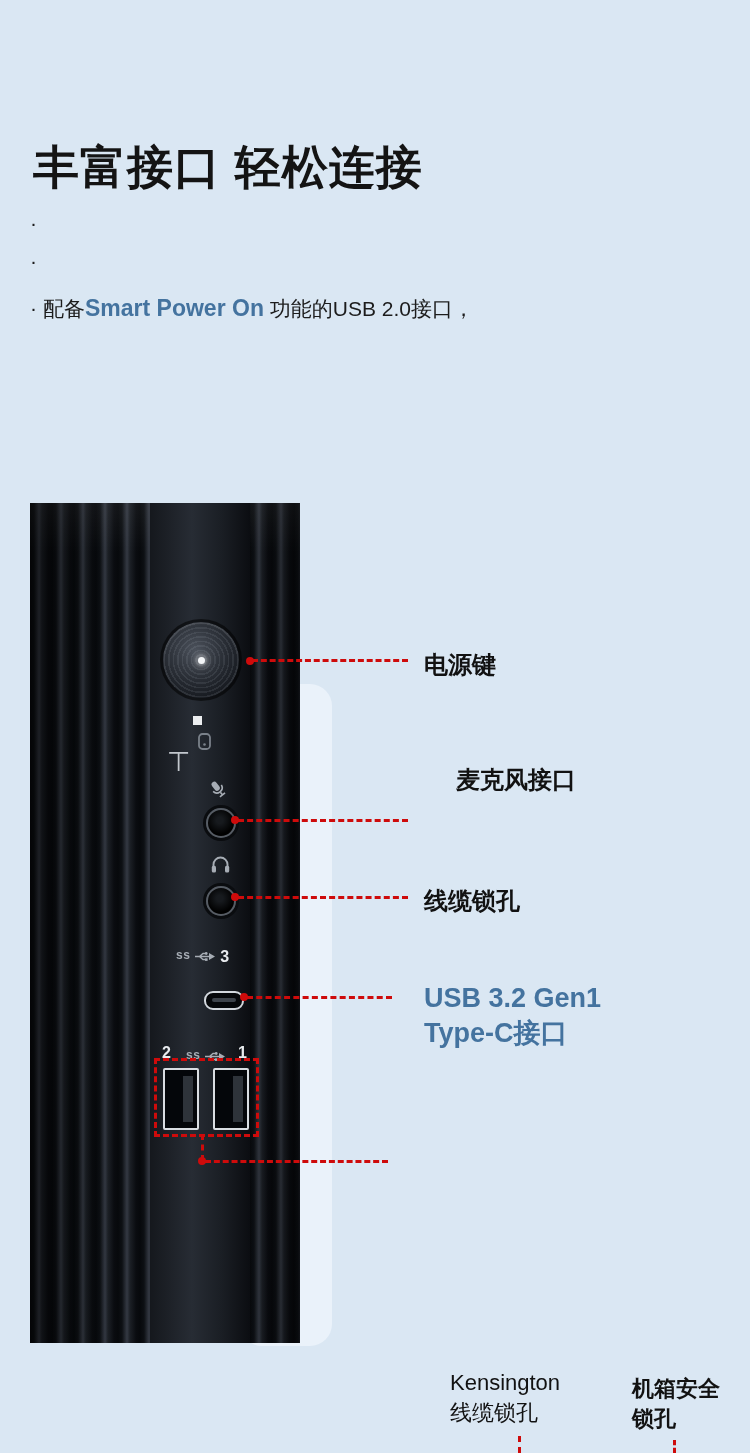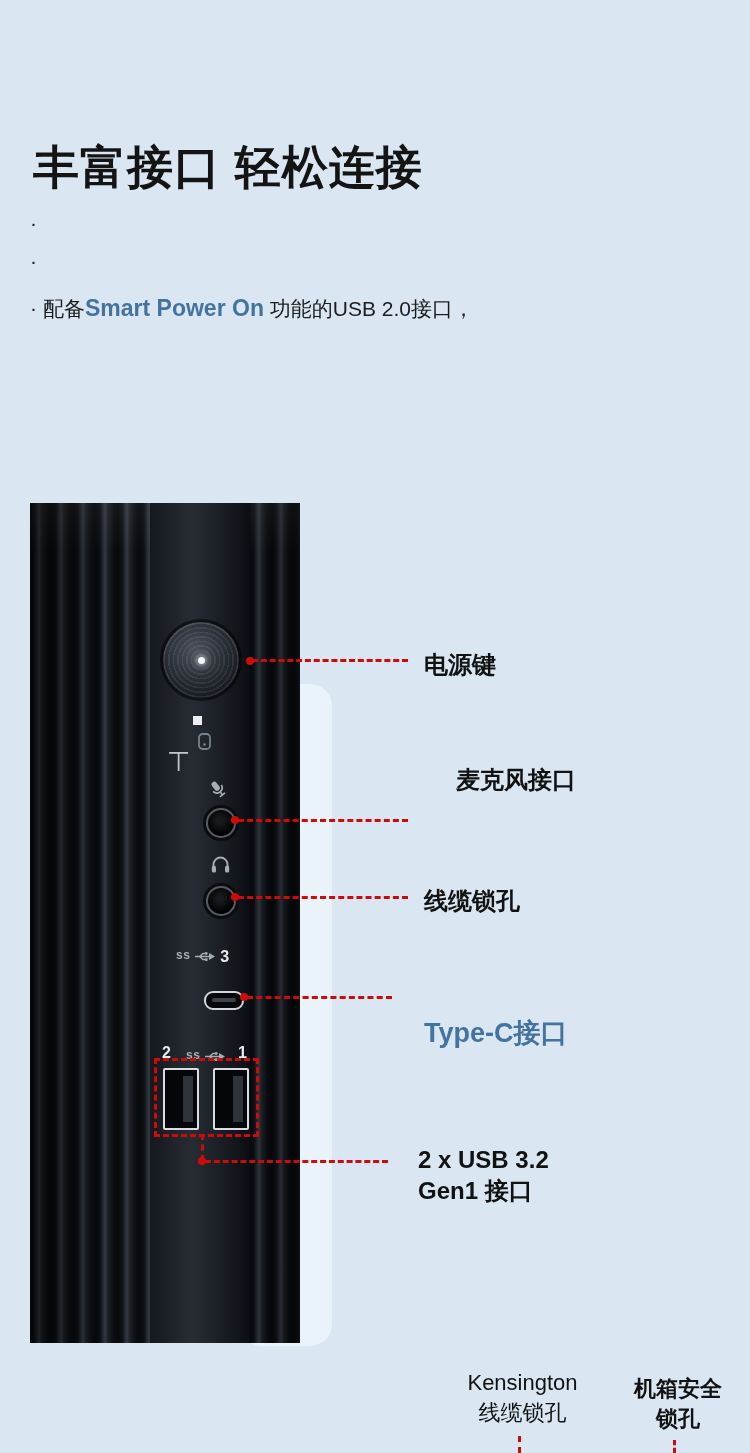--- a/index.html
+++ b/index.html
@@ -90,21 +90,21 @@
   .usba-left{left:163px;top:1068px;}
   .usba-right{left:213px;top:1068px;}
   
   .hline{position:absolute;border-top:3px dashed #ce0b0b;height:0;}
   .vline{position:absolute;border-left:3px dashed #ce0b0b;width:0;}
   .rdot{position:absolute;width:8px;height:8px;border-radius:50%;background:#ce0b0b;}
   .rbox{position:absolute;left:154px;top:1058px;width:99px;height:73px;border:3px dashed #ce0b0b;}
   .callout{position:absolute;font-size:24px;color:#121212;line-height:31px;font-weight:bold;}
   .callout.blue{color:#44739f;font-weight:700;font-size:27px;line-height:35px;}
   
-  .footer-label{position:absolute;text-align:center;font-size:22px;color:#121212;line-height:30px;}
+  .footer-label{position:absolute;text-align:left;font-size:22px;color:#121212;line-height:30px;}
   .kensington{left:450px;top:1368px;width:145px;}
   .chassis{left:632px;top:1374px;width:92px;font-weight:bold;}
 </style>
 </head>
 <body>
 
 <div class="page">
 
   <h1 class="page-title">丰富接口 轻松连接</h1>
 
@@ -195,31 +195,27 @@
   <div class="hline" style="left:238px;top:819px;width:170px;"></div>
   <div class="callout" style="left:424px;top:764px;margin-left:32px;">麦克风接口</div>
 
   <div class="rdot" style="left:231px;top:893px;"></div>
   <div class="hline" style="left:238px;top:896px;width:170px;"></div>
   <div class="callout" style="left:424px;top:885px;">线缆锁孔</div>
 
   <div class="rdot" style="left:240px;top:993px;"></div>
   <div class="hline" style="left:247px;top:996px;width:145px;"></div>
   <div class="callout blue" style="left:424px;top:981px;">
-    <br>
+    <span>USB 3.2 Gen1</span><br>
     <span>Type-C接口</span>
   </div>
 
   <div class="vline" style="left:201px;top:1134px;height:27px;"></div>
   <div class="rdot" style="left:198px;top:1157px;"></div>
   <div class="hline" style="left:205px;top:1160px;width:183px;"></div>
-  <div class="callout" style="left:418px;top:1144px;">
-    <span>2 x USB 3.2</span><br>
-    <span>Gen1 接口</span>
-  </div>
 
   <div class="footer-label kensington">
     <span>Kensington</span><br>
     <span>线缆锁孔</span>
   </div>
   <div class="vline" style="left:518px;top:1436px;height:17px;"></div>
 
   <div class="footer-label chassis">
     <span>机箱安全</span><br>
     <span>锁孔</span>

